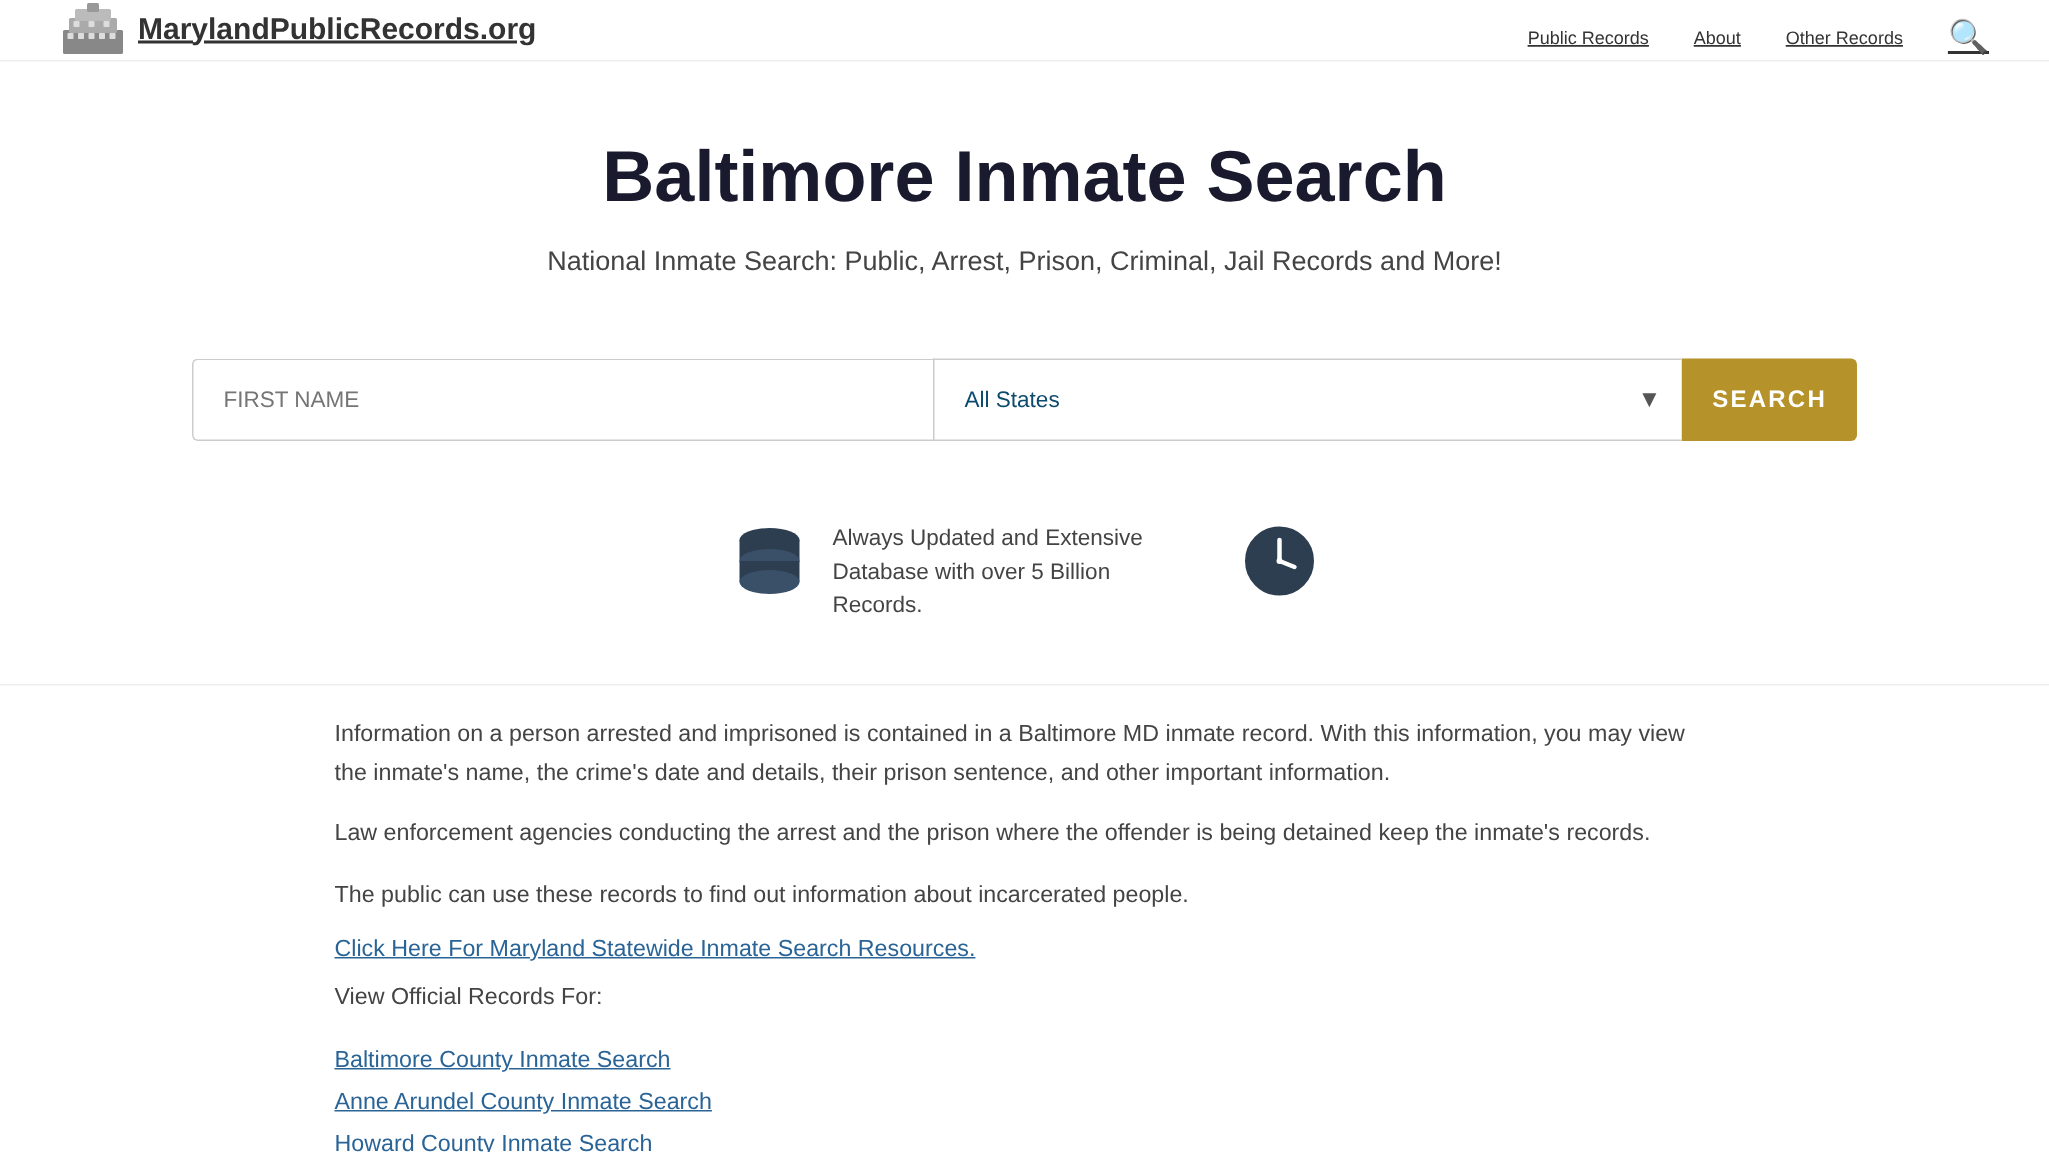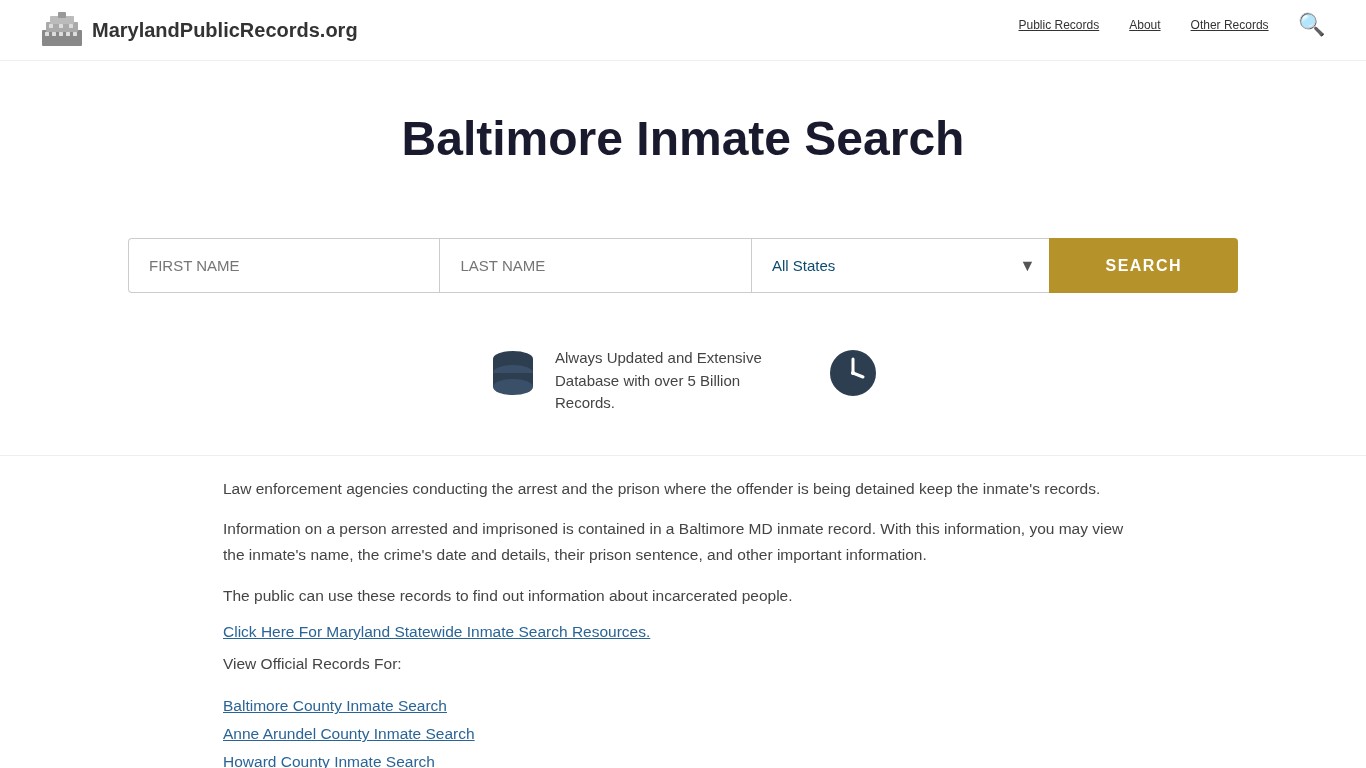--- a/index.html
+++ b/index.html
@@ -1,24 +1,25 @@
 <!DOCTYPE html>
 <html><head>
   <meta charset="utf-8">
   <style>
     * { margin: 0; padding: 0; box-sizing: border-box; }
     body { font-family: Georgia, 'Times New Roman', serif; background: #fff; color: #333; font-size: 16px; }
 
     
     header {
       display: flex;
-      align-items: flex-start;
+      align-items: flex-end;
       justify-content: space-between;
-      padding: 12px 40px;
+      padding: 2px 40px;
       border-bottom: 1px solid #eee;
+      text-decoration: underline;
     }
     .logo-area {
       display: flex;
       align-items: center;
       gap: 8px;
       text-decoration: none;
       color: #333;
     }
     .logo-icon {
       width: 44px;
@@ -116,21 +117,21 @@
       top: 50%;
       transform: translateY(-50%);
       pointer-events: none;
       color: #555;
       font-size: 16px;
     }
     .search-form .search-btn {
       background: #b5922a;
       color: #fff;
       border: none;
-      padding: 18px 56px;
+      padding: 18px 20px;
       font-size: 16px;
       font-weight: bold;
       font-family: Arial, sans-serif;
       letter-spacing: 1.5px;
       cursor: pointer;
       border-radius: 0 4px 4px 0;
       white-space: nowrap;
     }
 
     
@@ -224,25 +225,25 @@
   <nav>
     <a href="#">Public Records</a>
     <a href="#">About</a>
     <a href="#">Other Records</a>
     <span class="search-icon-nav">🔍</span>
   </nav>
 </header>
 
 <section class="hero">
   <h1>Baltimore Inmate Search</h1>
+  <p>National Inmate Search: Public, Arrest, Prison, Criminal, Jail Records and More!</p>
 </section>
 
 <div class="search-form">
   <input type="text" placeholder="FIRST NAME" style="">
-  <input type="text" style="border-left: 1px solid rgb(204, 204, 204);" placeholder="LAST NAME">
   <div class="state-select-wrapper">
     <select id="state-select"><option value="All States">All States</option><option value="Alabama">Alabama</option><option value="Alaska">Alaska</option><option value="Arizona">Arizona</option><option value="Arkansas">Arkansas</option><option value="California">California</option><option value="Colorado">Colorado</option><option value="Connecticut">Connecticut</option><option value="Delaware">Delaware</option><option value="Florida">Florida</option><option value="Georgia">Georgia</option><option value="Hawaii">Hawaii</option><option value="Idaho">Idaho</option><option value="Illinois">Illinois</option><option value="Indiana">Indiana</option><option value="Iowa">Iowa</option><option value="Kansas">Kansas</option><option value="Kentucky">Kentucky</option><option value="Louisiana">Louisiana</option><option value="Maine">Maine</option><option value="Maryland">Maryland</option><option value="Massachusetts">Massachusetts</option><option value="Michigan">Michigan</option><option value="Minnesota">Minnesota</option><option value="Mississippi">Mississippi</option><option value="Missouri">Missouri</option><option value="Montana">Montana</option><option value="Nebraska">Nebraska</option><option value="Nevada">Nevada</option><option value="New Hampshire">New Hampshire</option><option value="New Jersey">New Jersey</option><option value="New Mexico">New Mexico</option><option value="New York">New York</option><option value="North Carolina">North Carolina</option><option value="North Dakota">North Dakota</option><option value="Ohio">Ohio</option><option value="Oklahoma">Oklahoma</option><option value="Oregon">Oregon</option><option value="Pennsylvania">Pennsylvania</option><option value="Rhode Island">Rhode Island</option><option value="South Carolina">South Carolina</option><option value="South Dakota">South Dakota</option><option value="Tennessee">Tennessee</option><option value="Texas">Texas</option><option value="Utah">Utah</option><option value="Vermont">Vermont</option><option value="Virginia">Virginia</option><option value="Washington">Washington</option><option value="West Virginia">West Virginia</option><option value="Wisconsin">Wisconsin</option><option value="Wyoming">Wyoming</option></select>
     <span class="chevron">▼</span>
   </div>
   <button class="search-btn">SEARCH</button>
 </div>
 
 <div class="features">
   <div class="feature-item">
     <div class="feature-icon">
@@ -267,22 +268,22 @@
         <line x1="24" y1="24" x2="34" y2="28" stroke="white" stroke-width="3" stroke-linecap="round"></line>
         <circle cx="24" cy="24" r="2" fill="white"></circle>
       </svg>
     </div>
   </div>
 </div>
 
 <hr class="divider">
 
 <div class="content">
+  <p>Information on a person arrested and imprisoned is contained in a Baltimore MD inmate record. With this information, you may view the inmate's name, the crime's date and details, their prison sentence, and other important information.</p>
   <p>Law enforcement agencies conducting the arrest and the prison where the offender is being detained keep the inmate's records.</p>
-  <p>Information on a person arrested and imprisoned is contained in a Baltimore MD inmate record. With this information, you may view the inmate's name, the crime's date and details, their prison sentence, and other important information.</p>
   <p>The public can use these records to find out information about incarcerated people.</p>
 
   <div class="link-block">
     <a href="#">Click Here For Maryland Statewide Inmate Search Resources.</a>
   </div>
 
   <p class="section-label">View Official Records For:</p>
 
   <div class="link-block">
     <a href="#">Baltimore County Inmate Search</a>

